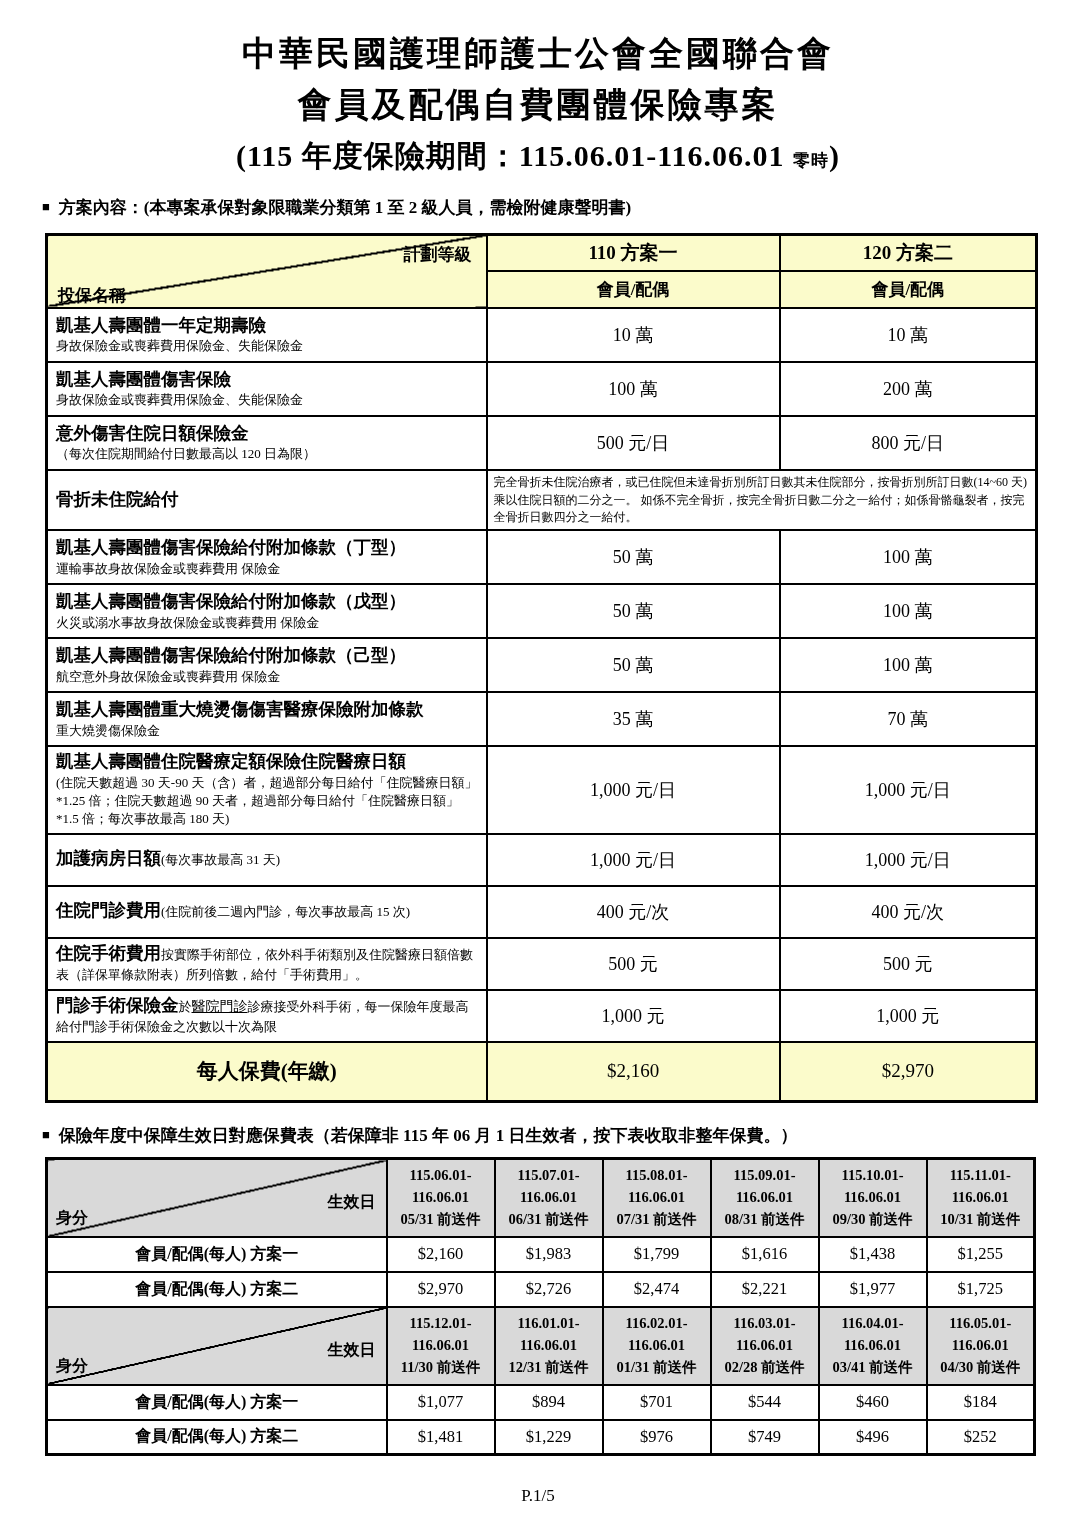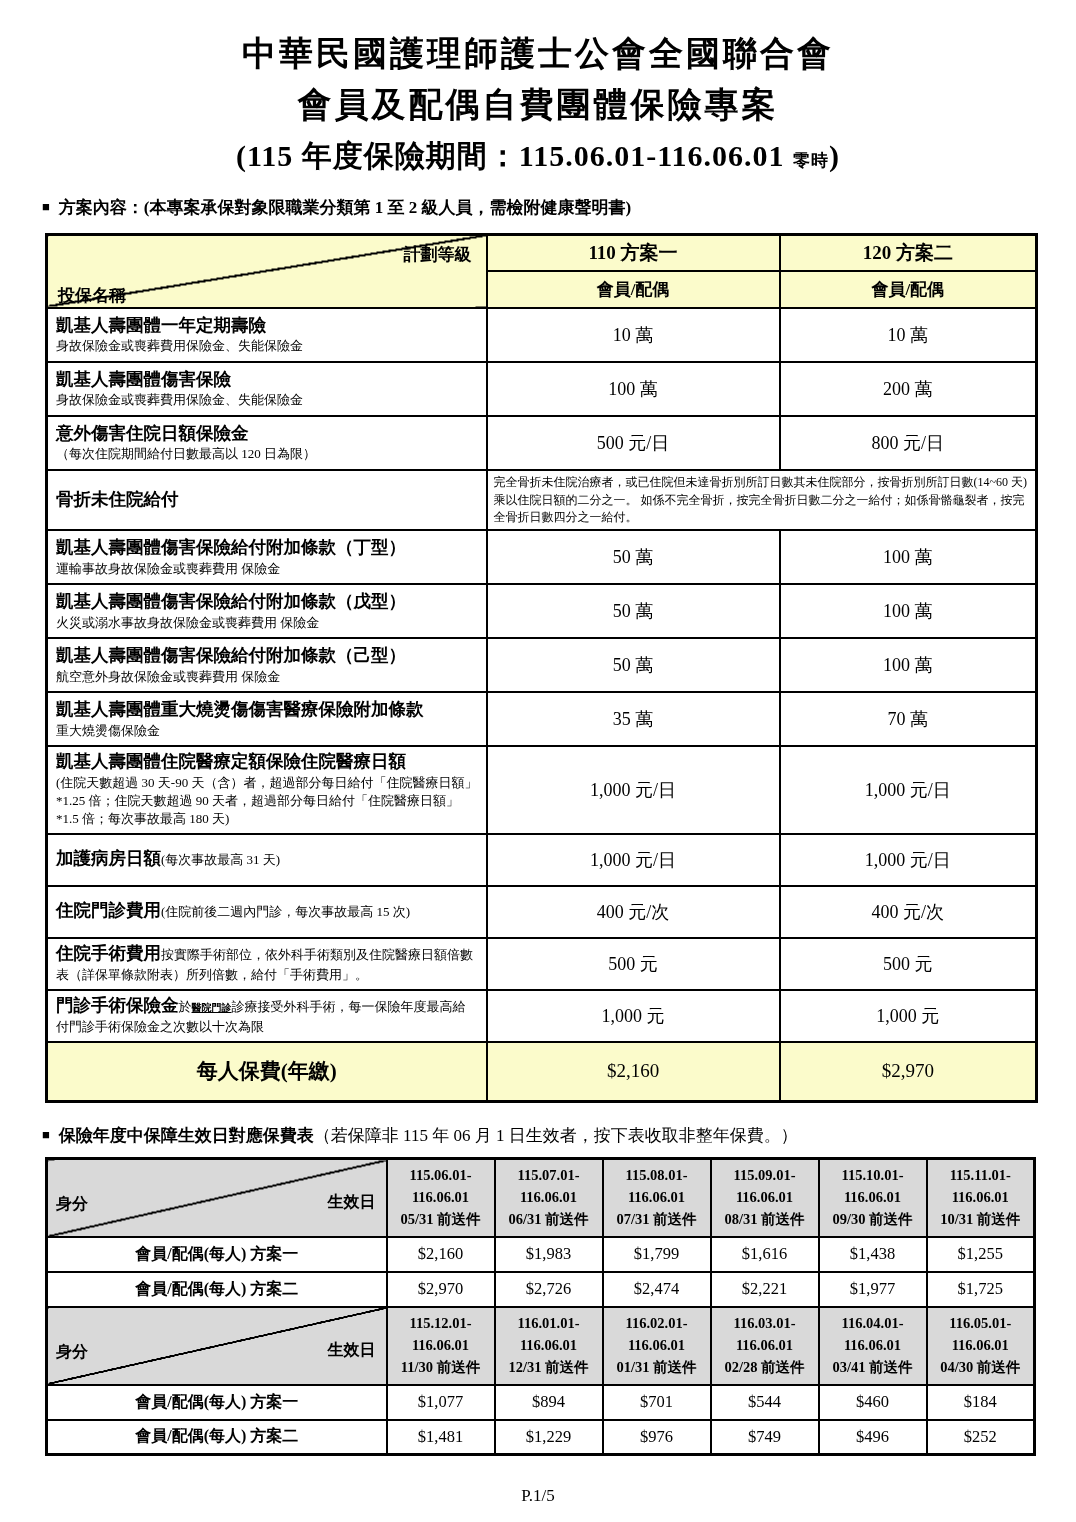--- a/index.html
+++ b/index.html
@@ -8,50 +8,50 @@
     font-family:"Liberation Serif","DejaVu Serif",serif;
     box-sizing:border-box;padding:34px 40px 0 40px;position:relative;overflow:hidden;
   }
   
   .t1,.t2{font-size:34px;font-weight:bold;text-align:center;margin:0 0 10px 0;letter-spacing:3px;line-height:1.2;}
   .period{font-size:30px;font-weight:bold;text-align:center;margin:2px 0 20px 0;letter-spacing:1px;}
   .period .small{font-size:17px;font-weight:bold;}
   
   .sec-head{font-size:17px;font-weight:bold;margin:6px 0 10px 2px;line-height:1.3;}
   .sec-head .bullet{font-size:13px;margin-right:9px;position:relative;top:-2px;}
-  .sec-head .note{font-weight:normal;text-align:right;}
+  .sec-head .note{font-weight:bold;text-align:right;}
   
   table{border-collapse:collapse;table-layout:fixed;}
   #plan-table{width:990px;margin:14px 0 0 5px;border:3px solid #000;}
   #plan-table td{border:2px solid #000;box-sizing:border-box;}
   .corner{background-color:#fbfbcb;position:relative;height:74px;
     background-image:linear-gradient(to bottom right,transparent calc(50% - 1.3px),#000 calc(50% - 1.3px),#000 calc(50% + 0.9px),transparent calc(50% + 0.9px));}
   .corner .corner-top{position:absolute;top:7px;right:14px;font-size:17px;font-weight:bold;}
   .corner .corner-bottom{position:absolute;bottom:0;left:10px;font-size:17px;font-weight:bold;}
   .plan-name,.plan-sub{background:#fbfbcb;text-align:center;font-weight:bold;font-size:19px;height:37px;vertical-align:middle;}
   .plan-sub{font-size:17px;}
   .rowlabel{padding:3px 8px 4px 8px;vertical-align:middle;}
   .title{font-size:17.5px;font-weight:bold;line-height:1.35;}
   .block{display:block;}
   .desc{font-size:13px;line-height:1.4;}
-  .u-bold{font-size:10px;font-weight:bold;text-decoration:underline;}
+  .u-bold{font-size:14px;font-weight:normal;text-decoration:underline;}
   .value{text-align:center;font-size:18px;vertical-align:middle;}
   .r-stacked{height:54px;}
   .r-inline{height:52px;padding-left:24px;}
   .span-text{font-size:12px;line-height:1.45;padding:3px 6px;vertical-align:middle;}
   .premium-row{height:60px;}
   .premium-label{background:#fbfbcb;text-align:center;font-size:21px;font-weight:bold;vertical-align:middle;}
   .premium-value{background:#fbfbcb;text-align:center;font-size:19px;vertical-align:middle;}
   
   #schedule-table{width:988px;margin:8px 0 0 5px;border:3px solid #000;}
   #schedule-table td{border:2px solid #000;box-sizing:border-box;}
   .sch-corner{background-color:#d9d9d9;position:relative;
     background-image:linear-gradient(to bottom right,transparent calc(50% - 1.2px),#000 calc(50% - 1.2px),#000 calc(50% + 0.8px),transparent calc(50% + 0.8px));}
   .sch-corner .corner-top{position:absolute;top:32px;right:10px;font-size:16px;font-weight:bold;}
-  .sch-corner .corner-bottom{position:absolute;bottom:21px;left:8px;font-size:16px;font-weight:bold;}
+  .sch-corner .corner-bottom{position:absolute;bottom:7px;left:8px;font-size:16px;font-weight:bold;}
   .sch-head{background:#d9d9d9;text-align:center;font-size:14.5px;line-height:1.5;white-space:pre-line;padding:4px 1px;height:78px;vertical-align:middle;font-weight:bold;}
   .sch-data-row{height:35px;}
   .sch-label{text-align:center;font-size:16px;font-weight:bold;vertical-align:middle;}
   .sch-value{text-align:center;font-size:16.5px;vertical-align:middle;}
   
   .footer{position:absolute;left:0;right:0;bottom:16px;text-align:center;font-size:17px;}
 </style>
 </head>
 <body>
 

